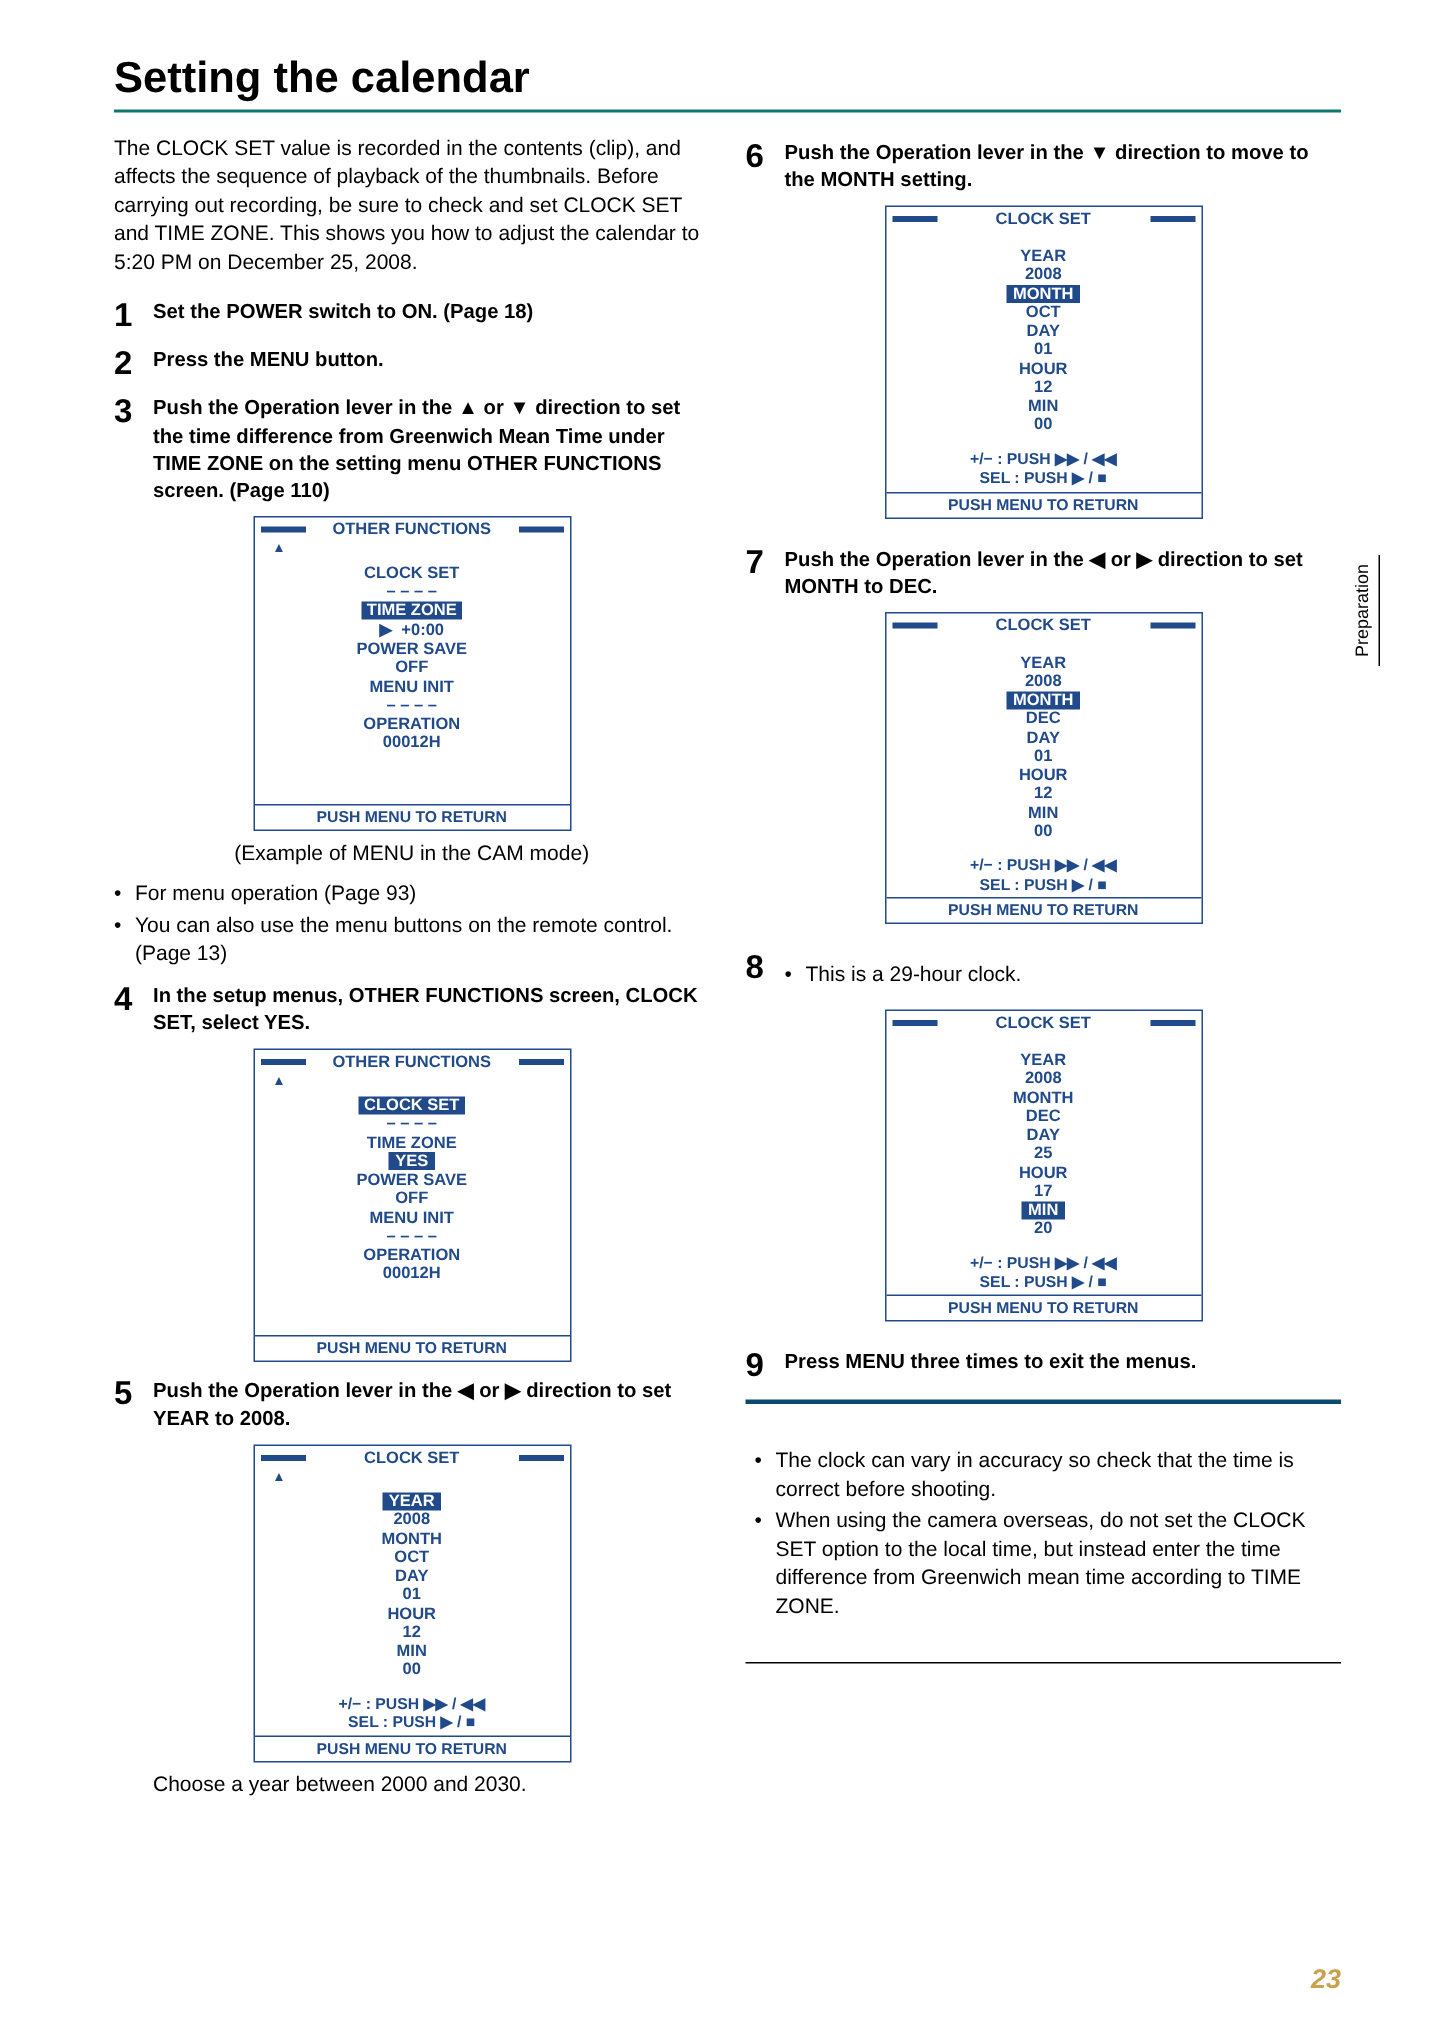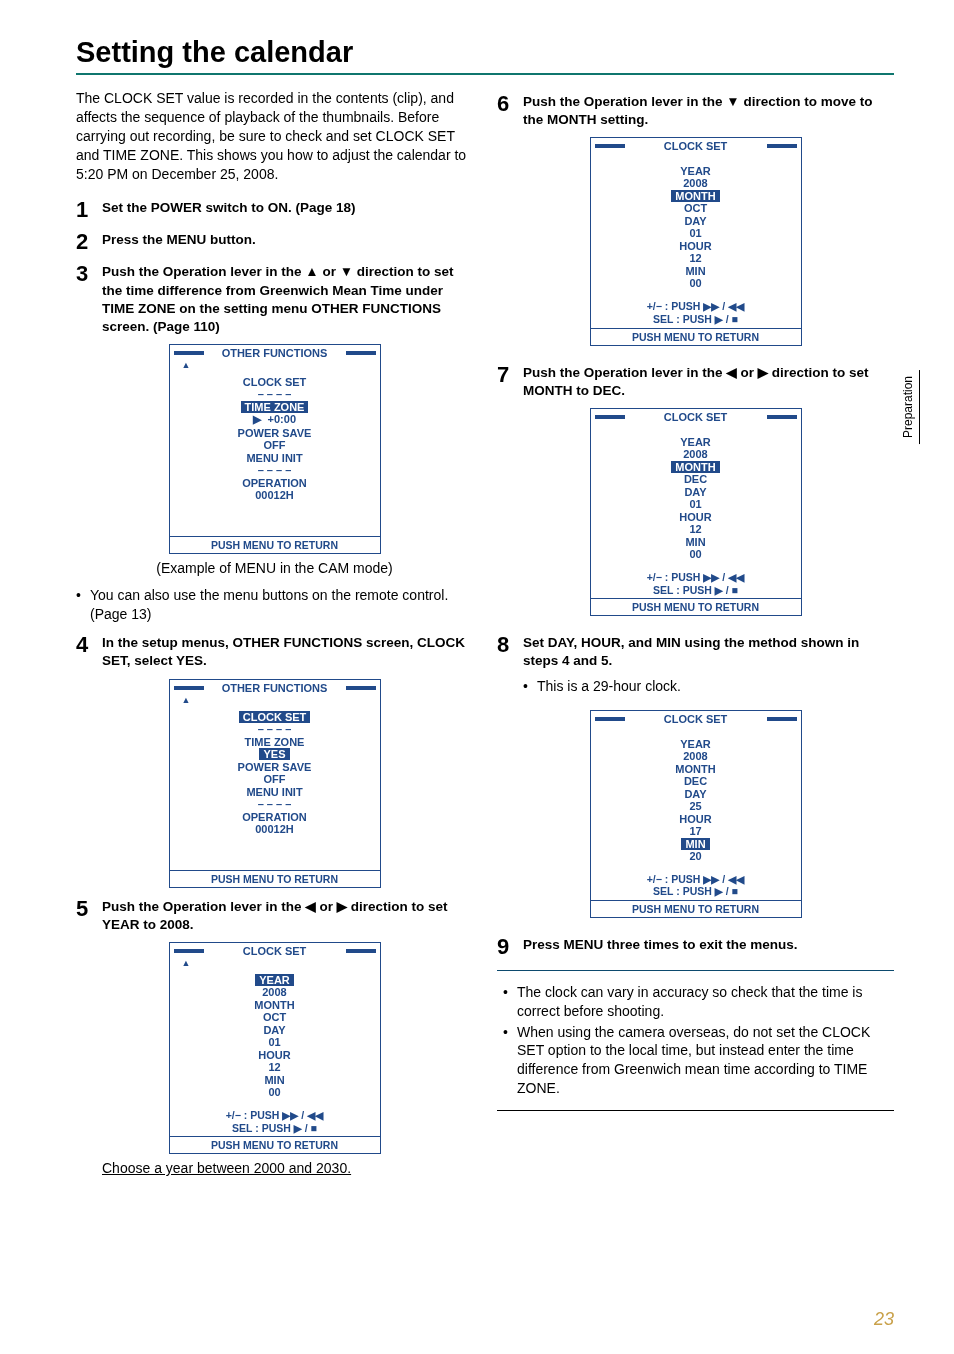--- a/index.html
+++ b/index.html
@@ -147,49 +147,48 @@
     padding: 2px 0;
   }
   .caption {
     text-align: center;
     font-size: 14px;
     margin: 4px 0 10px 0;
   }
   .footnote {
     font-size: 14px;
     margin: 6px 0 0 26px;
-    text-decoration: underline;
   }
   .right-ind {
     margin-left: 26px;
   }
   .notes-box {
-    border-top: 1px solid #0c4a6e;
+    border-top: 3px solid #0c4a6e;
     border-bottom: 1px solid #000;
     margin-top: 12px;
-    padding: 6px 0;
+    padding: 22px 0;
   }
   .side-tab {
     position: absolute;
     right: 34px;
     top: 370px;
     writing-mode: vertical-rl;
     transform: rotate(180deg);
     font-size: 12px;
     border-left: 1px solid #000;
     padding-left: 4px;
     padding-top: 6px;
     padding-bottom: 6px;
   }
   .page-number {
     position: absolute;
     right: 60px;
     bottom: 24px;
     font-size: 18px;
-    font-weight: normal;
+    font-weight: bold;
     font-style: italic;
     color: #c9a14a;
   }
   .sym { font-family: "Arial", sans-serif; }
 </style>
 </head>
 <body>
 
 <div class="page">
   <h1 class="title">Setting the calendar</h1>
@@ -247,20 +246,21 @@
               <span class="val">00012H</span>
             </div>
           <div style="height:30px"></div>
         </div>
         <div class="menu-footer">PUSH  MENU TO RETURN</div>
       </div>
 
       <div class="caption">(Example of MENU in the CAM mode)</div>
 
       <ul class="bullets right-ind">
+        <li>For menu operation (Page 93)</li>
         <li>You can also use the menu buttons on the remote control. (Page 13)</li>
       </ul>
 
       <div class="step">
         <div class="step-num">4</div>
         <div class="step-body">
             <div class="instr">In the setup menus, OTHER FUNCTIONS screen, CLOCK SET, select YES.</div>
           </div>
       </div>
 
@@ -413,21 +413,20 @@
         <div class="menu-hints">
           <div>+/− : PUSH ▶▶ / ◀◀</div>
           <div>SEL : PUSH ▶ / ■</div>
         </div>
         <div class="menu-footer">PUSH  MENU TO RETURN</div>
       </div>
 
       <div class="step" style="margin-top:18px">
         <div class="step-num">8</div>
         <div class="step-body">
-          <div class="instr">Set DAY, HOUR, and MIN using the method shown in steps 4 and 5.</div>
           <ul class="bullets">
             <li>This is a 29-hour clock.</li>
           </ul>
         </div>
       </div>
 
       <div class="menu-box">
         <div class="menu-title">CLOCK SET</div>
         <div class="menu-body" style="padding-top:10px">
           <div class="menu-row">

